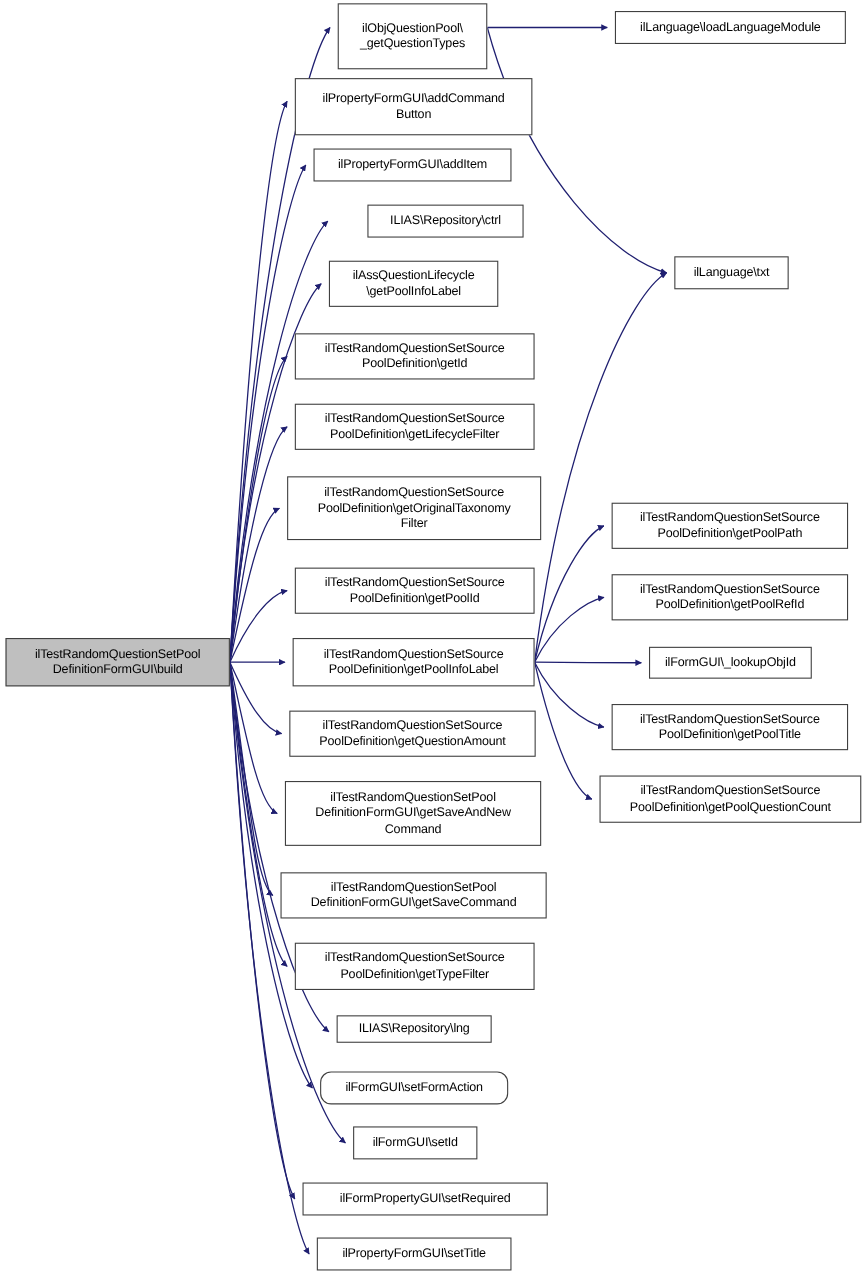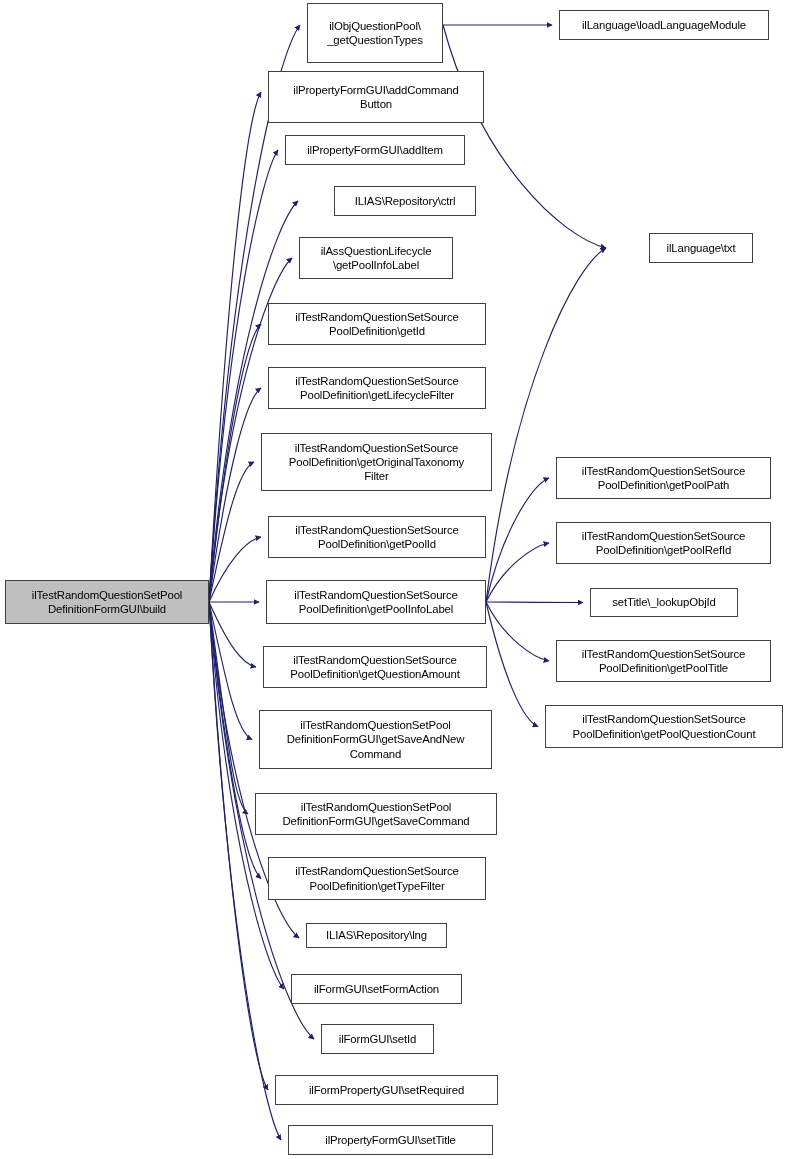--- a/index.html
+++ b/index.html
@@ -98,29 +98,29 @@
       <div class="node" style="left: 263px; top: 646px; width: 224px; height: 42px;"><span>ilTestRandomQuestionSetSource
 PoolDefinition\getQuestionAmount</span></div>
       <div class="node" style="left: 259px; top: 710px; width: 233px; height: 59px;"><span>ilTestRandomQuestionSetPool
 DefinitionFormGUI\getSaveAndNew
 Command</span></div>
       <div class="node" style="left: 255px; top: 793px; width: 242px; height: 42px;"><span>ilTestRandomQuestionSetPool
 DefinitionFormGUI\getSaveCommand</span></div>
       <div class="node" style="left: 268px; top: 857px; width: 218px; height: 43px;"><span>ilTestRandomQuestionSetSource
 PoolDefinition\getTypeFilter</span></div>
       <div class="node" style="left: 306px; top: 923px; width: 141px; height: 25px;"><span>ILIAS\Repository\lng</span></div>
-      <div class="node" style="left: 291px; top: 974px; width: 171px; height: 30px;"><span>ilFormGUI\setFormAction</span></div>
+      <div class="node" style="left: 291px; top: 974px; width: 171px; height: 30px; border-radius: 10px;"><span>ilFormGUI\setFormAction</span></div>
       <div class="node" style="left: 321px; top: 1024px; width: 113px; height: 30px;"><span>ilFormGUI\setId</span></div>
       <div class="node" style="left: 275px; top: 1075px; width: 223px; height: 30px;"><span>ilFormPropertyGUI\setRequired</span></div>
-      <div class="node" style="left: 288px; top: 1125px; width: 205px; height: 30px;"><span>ilPropertyFormGUI\setTitle</span></div>
+      <div class="node" style="left: 288px; top: 1125px; width: 177px; height: 30px;"><span>ilPropertyFormGUI\setTitle</span></div>
       <div class="node" style="left: 559px; top: 10px; width: 210px; height: 30px;"><span>ilLanguage\loadLanguageModule</span></div>
-      <div class="node" style="left: 613px; top: 233px; width: 104px; height: 30px; margin-left: 36px;"><span>ilLanguage\txt</span></div>
+      <div class="node" style="left: 613px; top: 233px; width: 104px; height: 30px;"><span>ilLanguage\txt</span></div>
       <div class="node" style="left: 556px; top: 457px; width: 215px; height: 42px;"><span>ilTestRandomQuestionSetSource
 PoolDefinition\getPoolPath</span></div>
       <div class="node" style="left: 556px; top: 522px; width: 215px; height: 42px;"><span>ilTestRandomQuestionSetSource
 PoolDefinition\getPoolRefId</span></div>
-      <div class="node" style="left: 590px; top: 588px; width: 148px; height: 29px;"><span>setTitle\_lookupObjId</span></div>
+      <div class="node" style="left: 590px; top: 588px; width: 148px; height: 29px;"><span>ilFormGUI\_lookupObjId</span></div>
       <div class="node" style="left: 556px; top: 640px; width: 215px; height: 42px;"><span>ilTestRandomQuestionSetSource
 PoolDefinition\getPoolTitle</span></div>
       <div class="node" style="left: 545px; top: 705px; width: 238px; height: 43px;"><span>ilTestRandomQuestionSetSource
 PoolDefinition\getPoolQuestionCount</span></div>
     </div>
 </div>
 
 </body></html>

